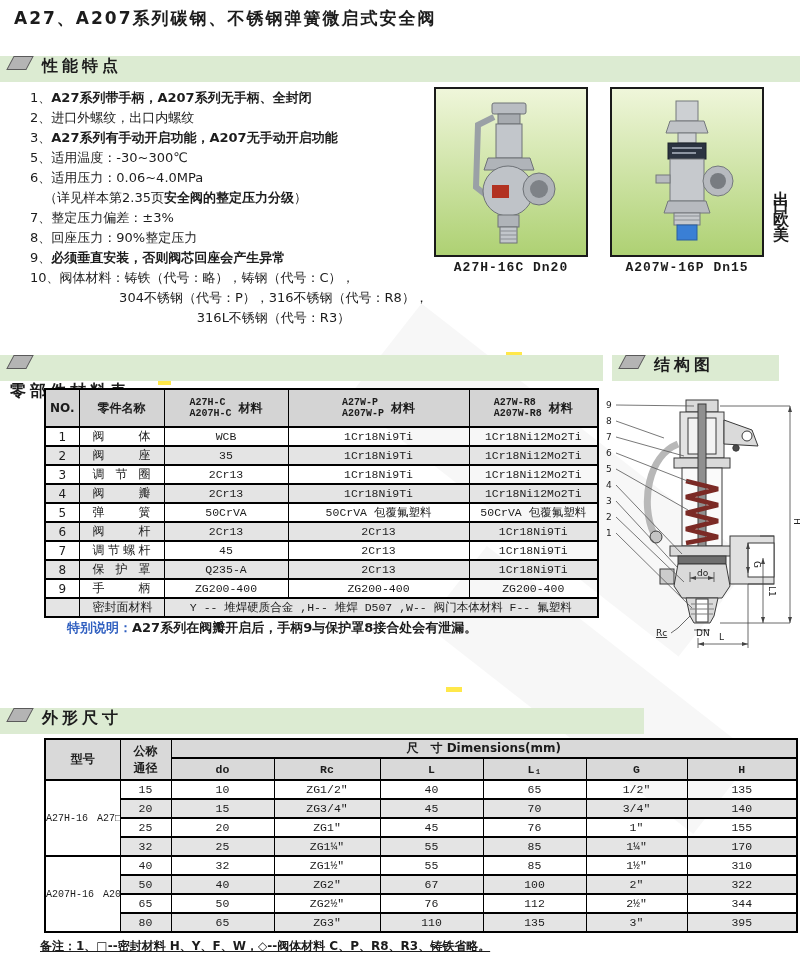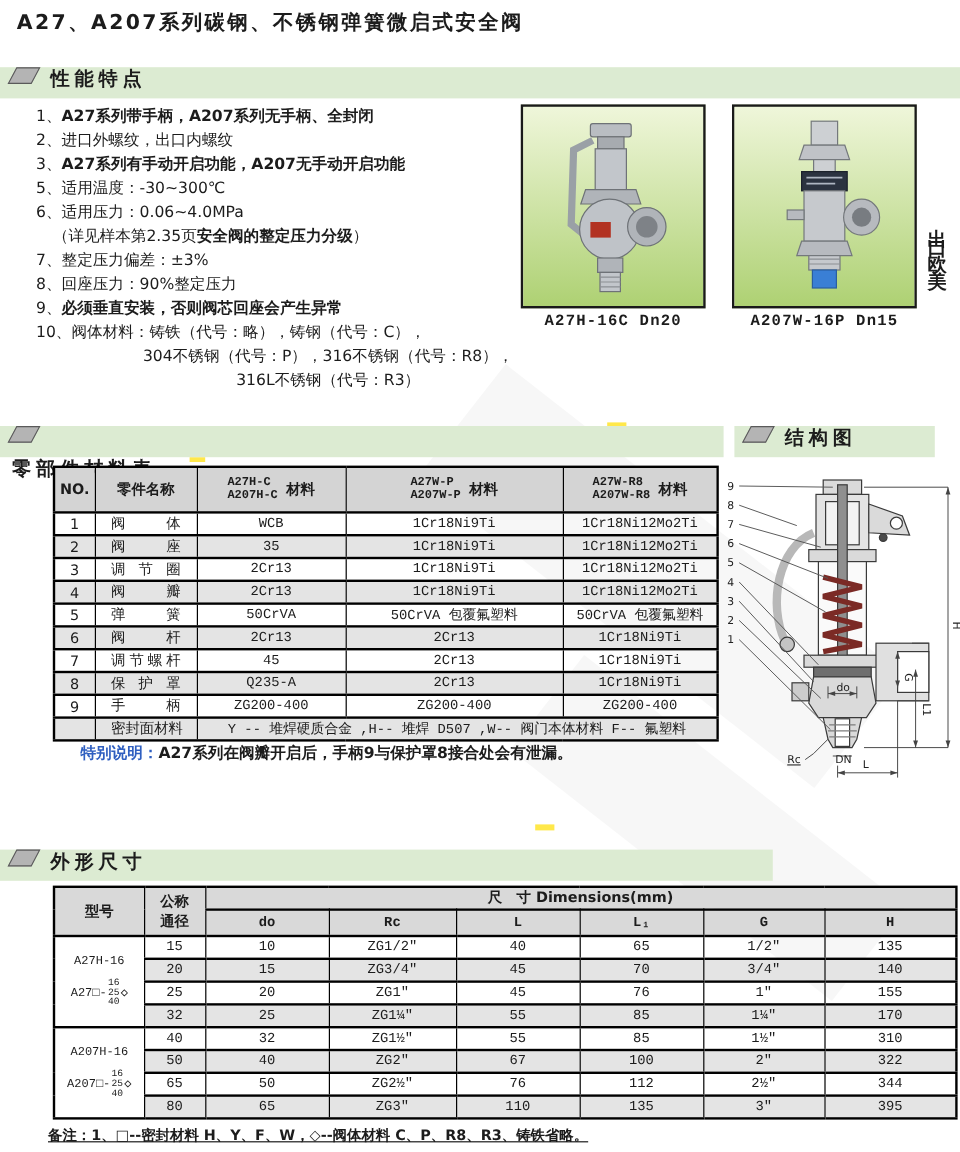--- a/index.html
+++ b/index.html
@@ -40,21 +40,21 @@
   .note .lbl{color:#2f5fc0;padding-left:27px;}
   table.dim{left:44px;top:738px;width:752px;position:absolute;font-size:12px;border:2px solid #000;}
   .dim th,.dim td{border:1px solid #000;border-top-width:2px;border-bottom-width:2px;
                   padding:0;text-align:center;overflow:hidden;white-space:nowrap;}
   .dim thead th{background:#d9d9d9;}
   .dim thead tr.h1{height:18px;}
   .dim thead tr.h2{height:22px;}
   .dim tbody tr{height:19px;}
   .dim .shade td{background:#e4e4e4;}
   .dim td.model{background:#ffffff;}
-  .mg{display:flex;flex-direction:column;align-items:center;gap:9px;}
+  .mg{display:flex;flex-direction:row;align-items:center;gap:9px;}
   .mg-top,.mg-bot{font-family:"Liberation Mono","DejaVu Sans Mono",monospace;font-size:10px;}
   .mg-bot{display:flex;align-items:center;}
   .stk{display:inline-flex;flex-direction:column;font-size:8px;line-height:8px;margin:0 1px;}
   .foot{left:40px;top:938px;font-size:12px;font-weight:bold;white-space:nowrap;text-decoration:underline;}
   .ymark{background:#ffe84a;}
   .wm{background:rgba(120,120,120,0.06);transform:rotate(38deg);}
   svg text{font-family:"DejaVu Sans",sans-serif;}
 </style>
 </head>
 <body>

